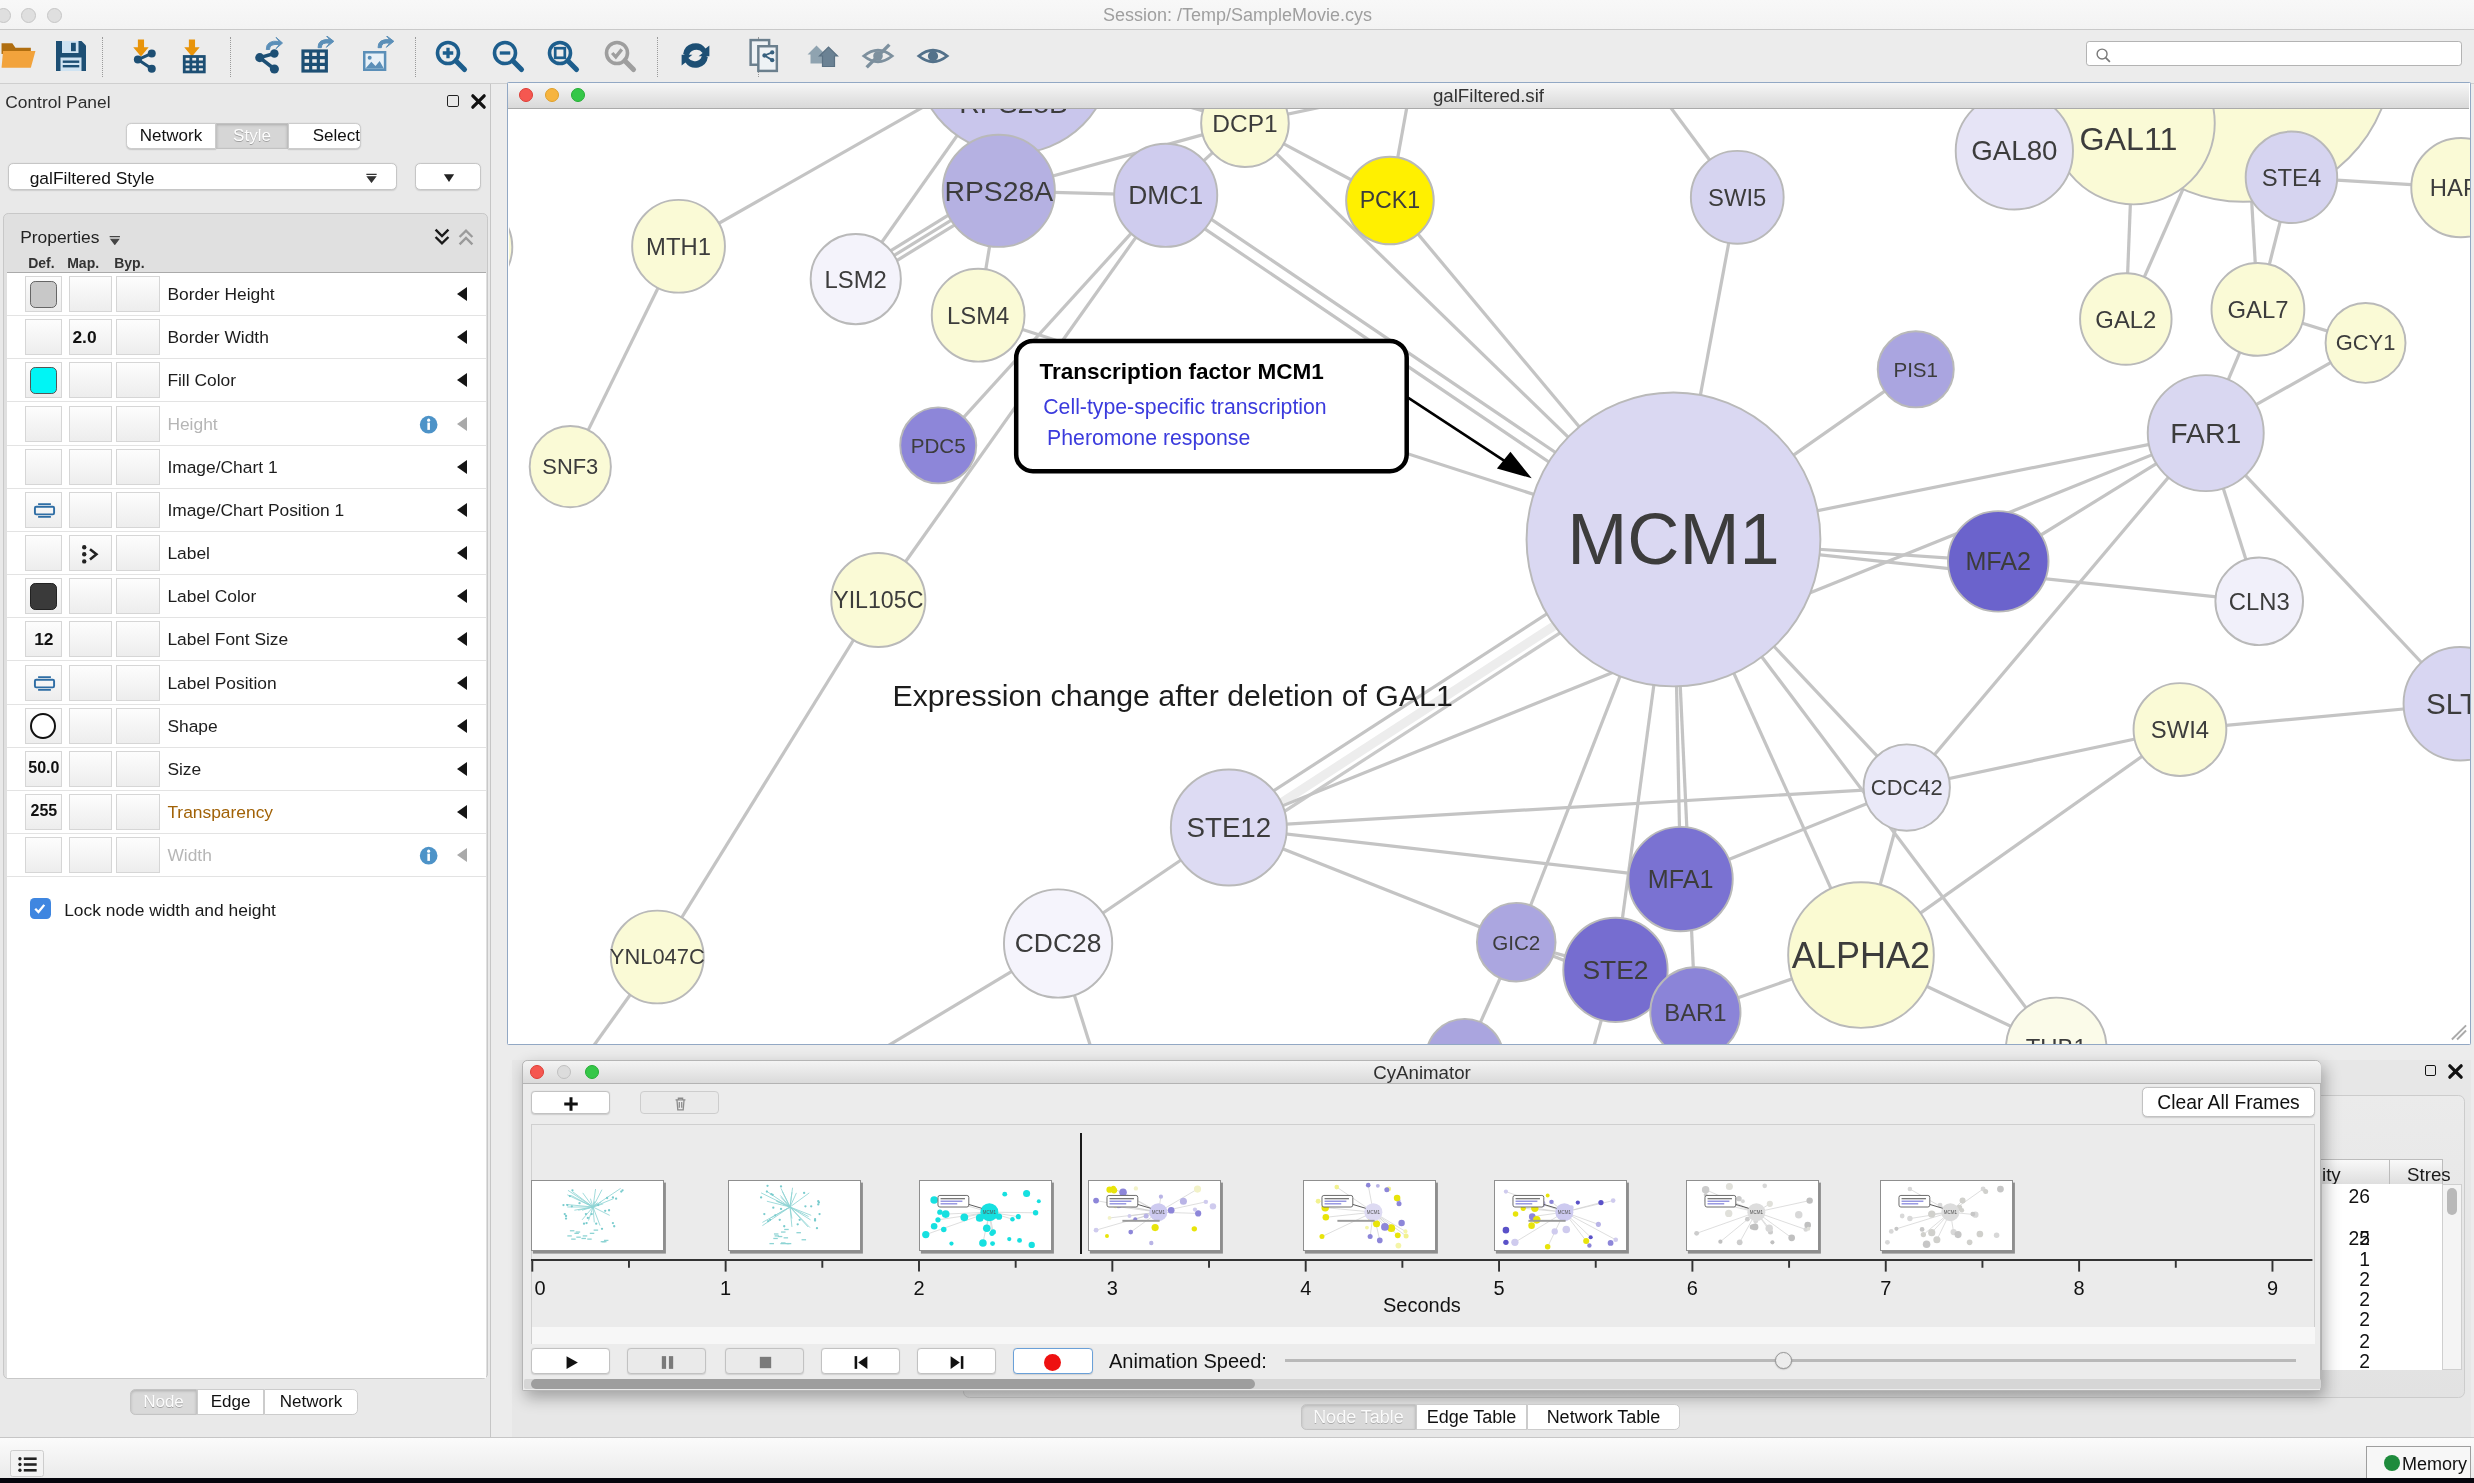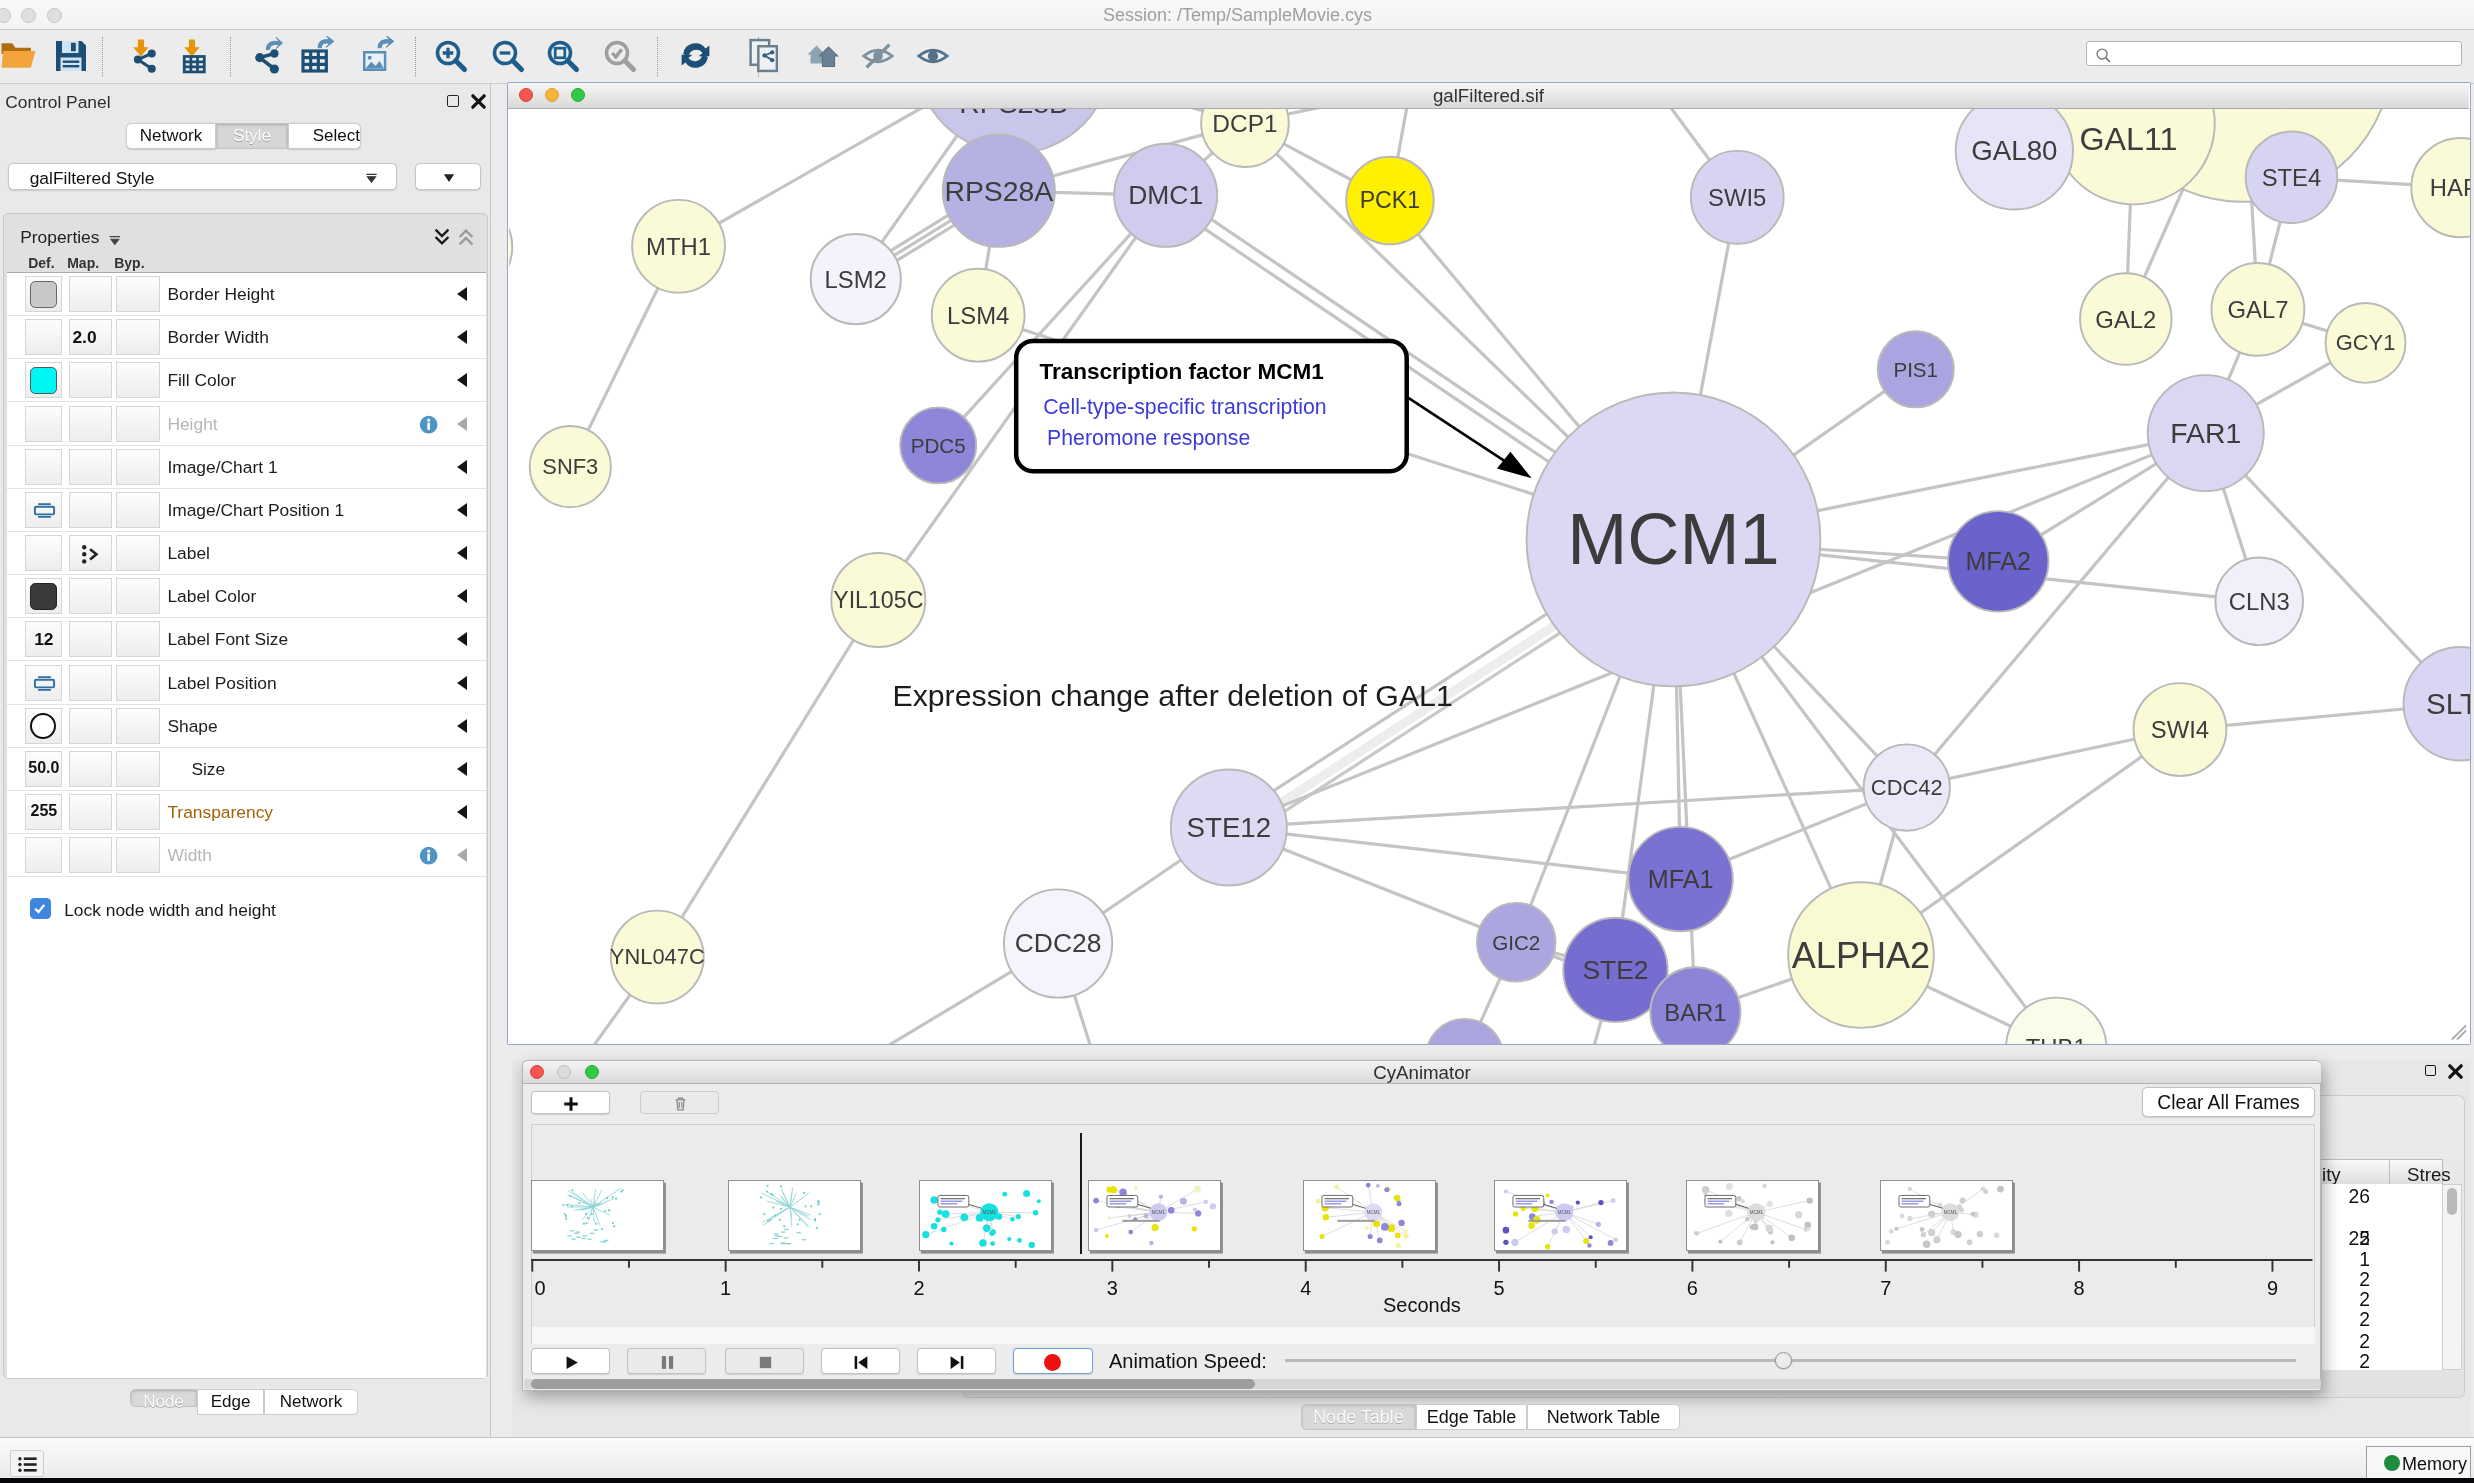--- a/index.html
+++ b/index.html
@@ -258,21 +258,21 @@
 <div class="abs" style="left:62px;top:3.2px;width:43px;height:36px;background:linear-gradient(#fdfdfd,#ededed);border:0.6px solid #d6d6d6;"></div>
 <div class="abs" style="left:109px;top:3.2px;width:44px;height:36px;background:linear-gradient(#fdfdfd,#ededed);border:0.6px solid #d6d6d6;"></div>
 <div class="abs" style="left:160px;top:11px;font-size:17.4px;color:#1d1d1d;">Shape</div>
 <div class="abs" style="left:23px;top:7.7px;width:26px;height:26px;background:#fff;border:2.6px solid #111;border-radius:50%;"></div>
 <div class="abs" style="left:450px;top:14px;width:0;height:0;border-top:7px solid transparent;border-bottom:7px solid transparent;border-right:10.3px solid #151515;"></div>
 </div>
 <div class="abs" style="left:0;top:475px;width:479px;height:43px;border-bottom:0.6px solid #e3e3e3;">
 <div class="abs" style="left:18px;top:3.2px;width:37px;height:36px;background:linear-gradient(#fdfdfd,#ededed);border:0.6px solid #d6d6d6;"></div>
 <div class="abs" style="left:62px;top:3.2px;width:43px;height:36px;background:linear-gradient(#fdfdfd,#ededed);border:0.6px solid #d6d6d6;"></div>
 <div class="abs" style="left:109px;top:3.2px;width:44px;height:36px;background:linear-gradient(#fdfdfd,#ededed);border:0.6px solid #d6d6d6;"></div>
-<div class="abs" style="left:160px;top:11px;font-size:17.4px;color:#1d1d1d;margin-left:24px;">Size</div>
+<div class="abs" style="left:160px;top:11px;font-size:17.4px;color:#1d1d1d;">Size</div>
 <div class="abs" style="left:18px;top:11px;width:37px;text-align:center;font-size:16px;font-weight:bold;color:#111;">50.0</div>
 <div class="abs" style="left:450px;top:14px;width:0;height:0;border-top:7px solid transparent;border-bottom:7px solid transparent;border-right:10.3px solid #151515;"></div>
 </div>
 <div class="abs" style="left:0;top:518px;width:479px;height:43px;border-bottom:0.6px solid #e3e3e3;">
 <div class="abs" style="left:18px;top:3.2px;width:37px;height:36px;background:linear-gradient(#fdfdfd,#ededed);border:0.6px solid #d6d6d6;"></div>
 <div class="abs" style="left:62px;top:3.2px;width:43px;height:36px;background:linear-gradient(#fdfdfd,#ededed);border:0.6px solid #d6d6d6;"></div>
 <div class="abs" style="left:109px;top:3.2px;width:44px;height:36px;background:linear-gradient(#fdfdfd,#ededed);border:0.6px solid #d6d6d6;"></div>
 <div class="abs" style="left:160px;top:11px;font-size:17.4px;color:#a16207;">Transparency</div>
 <div class="abs" style="left:18px;top:11px;width:37px;text-align:center;font-size:16px;font-weight:bold;color:#111;">255</div>
 <div class="abs" style="left:450px;top:14px;width:0;height:0;border-top:7px solid transparent;border-bottom:7px solid transparent;border-right:10.3px solid #151515;"></div>
@@ -291,21 +291,21 @@
 </div>
 </div>
 <div class="abs" style="left:3.2px;top:663px;width:479px;height:501px;background:#fff;"></div>
  <div class="abs" style="left:26px;top:684px;width:20.6px;height:20.6px;background:#3f86e0;border-radius:4.5px;"></div>
  <svg class="abs" style="left:28px;top:687px" width="15.5" height="15.5" viewBox="0 0 24 24">
         <path d="M5 12 l5 5 L19 6" stroke="#fff" stroke-width="3.6" fill="none"></path>
       </svg>
  <div class="abs" style="left:60px;top:686px;font-size:17.4px;color:#1a1a1a;">Lock node width and height</div>
 
 </div>
-<div class="abs" style="left:130px;top:1305px;width:67px;height:18px;background:#d9d9d9;border:0.6px solid #c3c3c3;border-radius:5.2px 0 0 5.2px;box-shadow:inset 0 1.3px 2.6px rgba(0,0,0,.18);text-align:center;line-height:24.5px;font-size:17px;color:#fcfcfc;text-shadow:0 0.6px 0.6px rgba(0,0,0,.25);">Node</div>
+<div class="abs" style="left:130px;top:1305px;width:67px;height:26px;background:#d9d9d9;border:0.6px solid #c3c3c3;border-radius:5.2px 0 0 5.2px;box-shadow:inset 0 1.3px 2.6px rgba(0,0,0,.18);text-align:center;line-height:24.5px;font-size:17px;color:#fcfcfc;text-shadow:0 0.6px 0.6px rgba(0,0,0,.25);">Node</div>
 <div class="abs" style="left:197px;top:1305px;width:67px;height:26px;background:#fff;border:0.6px solid #ccc;text-align:center;line-height:24.5px;font-size:17px;color:#111;">Edge</div>
 <div class="abs" style="left:264px;top:1305px;width:94px;height:26px;background:#fff;border:0.6px solid #ccc;border-radius:0 5.2px 5.2px 0;text-align:center;line-height:24.5px;font-size:17px;color:#111;">Network</div>
 
 </div>
 <div class="abs" style="left:507px;top:82px;width:1964px;height:963px;background:#fff;border:1.3px solid #92a8c4;border-radius:1.3px;">
  <div class="abs" style="left:0;top:0;width:1961px;height:26px;background:linear-gradient(#f6f6f6,#d9d9d9);border-bottom:0.6px solid #aaa;">
   <div class="abs tl" style="left:11px;top:5.2px;width:14px;height:14px;background:#f55750;border:0.6px solid #dd3d36;"></div>
   <div class="abs tl" style="left:37px;top:5.2px;width:14px;height:14px;background:#f6b43f;border:0.6px solid #dfa02b;"></div>
   <div class="abs tl" style="left:63px;top:5.2px;width:14px;height:14px;background:#35c748;border:0.6px solid #25ad35;"></div>
   <div class="abs" style="left:0;top:0;width:1961px;text-align:center;line-height:26px;font-size:18.7px;color:#333;">galFiltered.sif</div>

